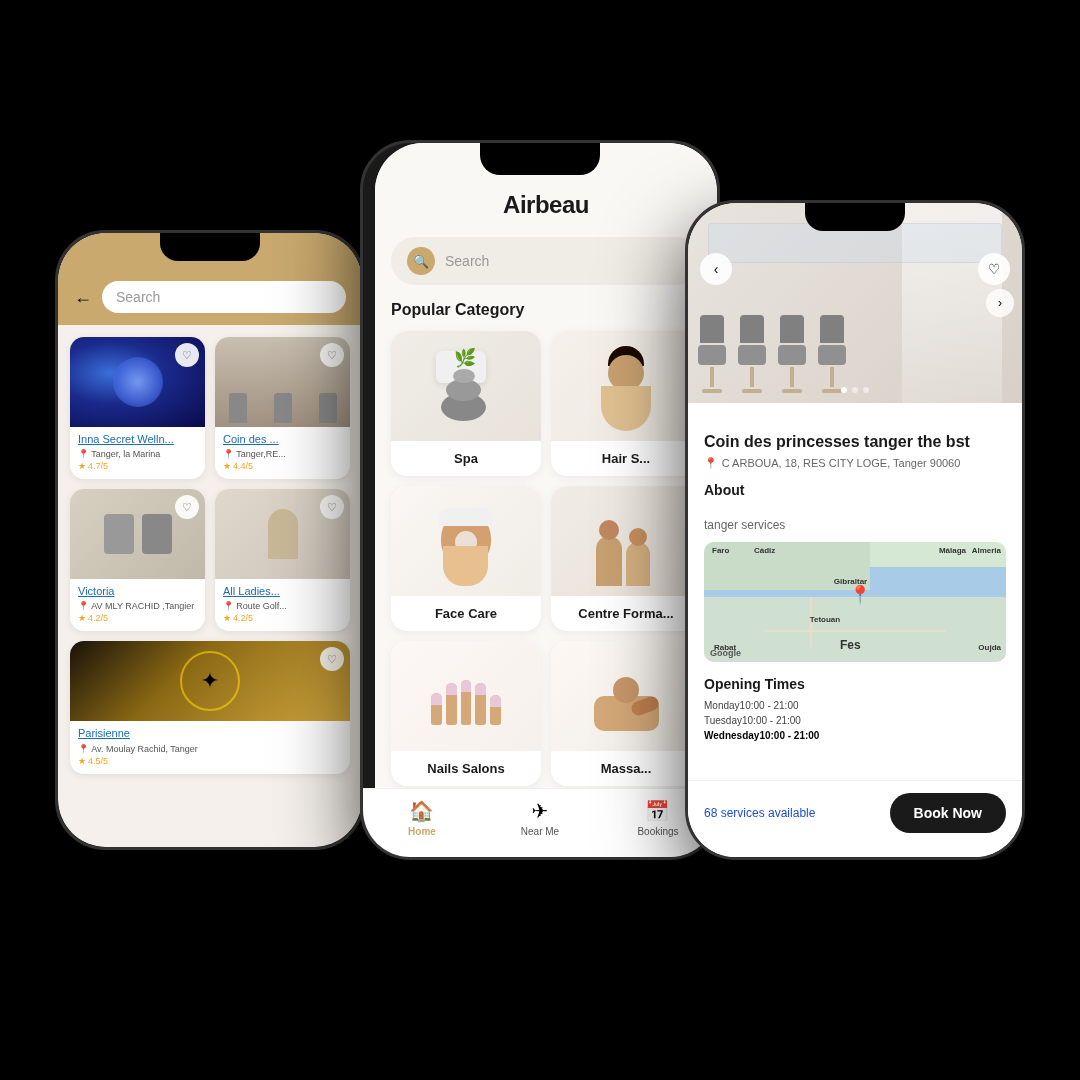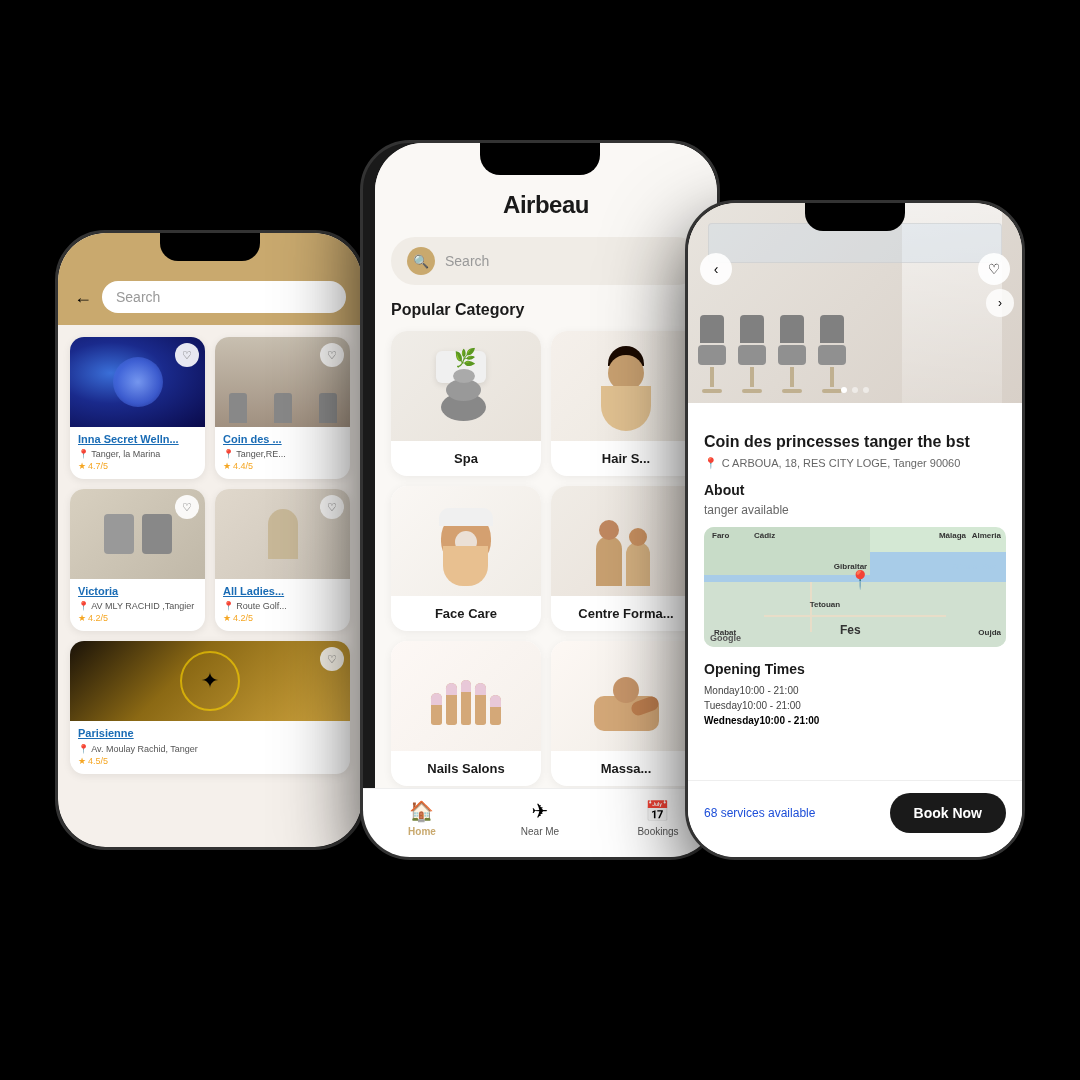--- a/index.html
+++ b/index.html
@@ -158,21 +158,21 @@
       color: #666;
     }
     .img-wrapper {
       position: relative;
     }
     .left-card-info {
       padding: 6px 8px 8px;
     }
     .left-card-name {
       font-size: 11px;
-      font-weight: 700;
+      font-weight: 400;
       color: #1a6cb5;
       text-decoration: underline;
       margin-bottom: 3px;
       line-height: 1.2;
     }
     .left-card-location {
       font-size: 9px;
       color: #555;
       display: flex;
       align-items: center;
@@ -461,21 +461,21 @@
       color: #666;
       display: flex;
       align-items: center;
       gap: 4px;
       margin-bottom: 12px;
     }
     .right-section-title {
       font-size: 14px;
       font-weight: 700;
       color: #1a1a1a;
-      margin-bottom: 5px;
+      margin-bottom: 20px;
     }
     .right-about-text {
       font-size: 12px;
       color: #666;
       margin-bottom: 10px;
     }
 
     
     .map-container {
       width: 100%;
@@ -896,21 +896,21 @@
     </div>
 
     <div class="right-content" style="overflow-y:auto;padding-bottom:80px;">
       <div class="right-business-name">Coin des princesses tanger the bst</div>
       <div class="right-address">
         <span>📍</span>
         <span>C ARBOUA, 18, RES CITY LOGE, Tanger 90060</span>
       </div>
 
       <div class="right-section-title">About</div>
-      <div class="right-about-text">tanger available</div>
+      <div class="right-about-text">tanger services</div>
 
       <div class="map-container">
         <div class="map-bg">
 
           <div style="position:absolute;top:25px;left:0;right:0;height:55px;background:#a8cce8;"></div>
 
           <div style="position:absolute;top:0;left:0;width:55%;height:48px;background:#c8dcc8;"></div>
           <div style="position:absolute;bottom:0;left:0;right:0;height:65px;background:#d0e0d0;"></div>
 
           <div style="position:absolute;bottom:30px;left:20%;right:20%;height:2px;background:#e8ddc8;"></div>

